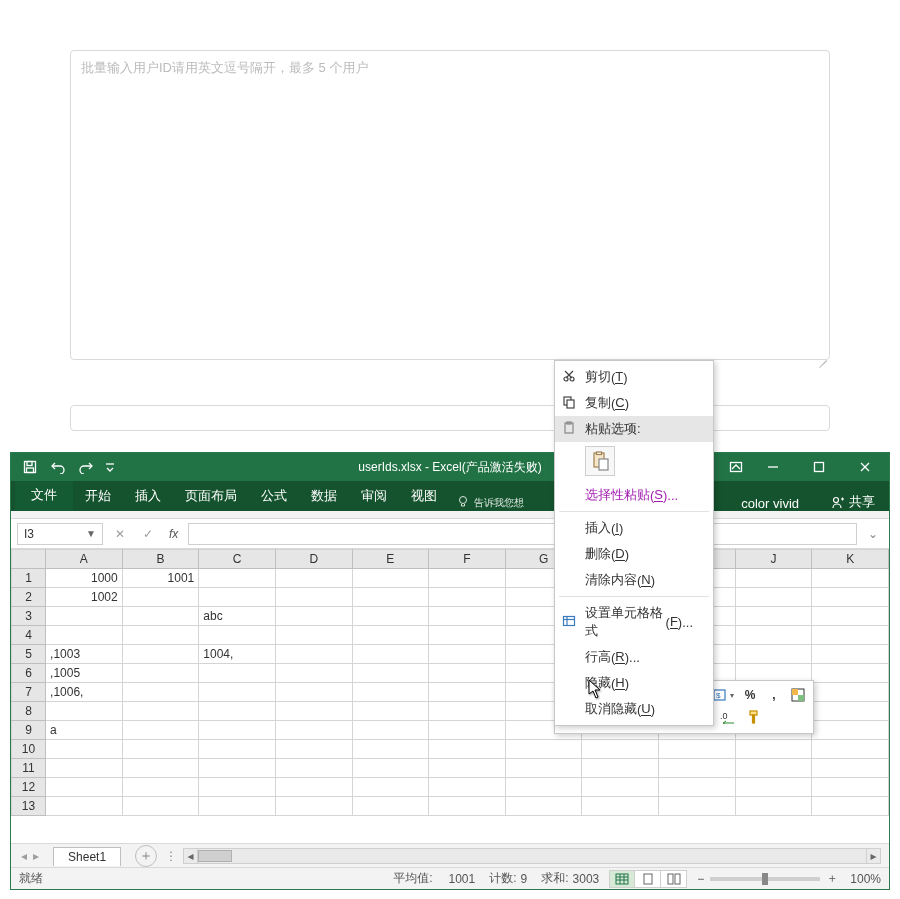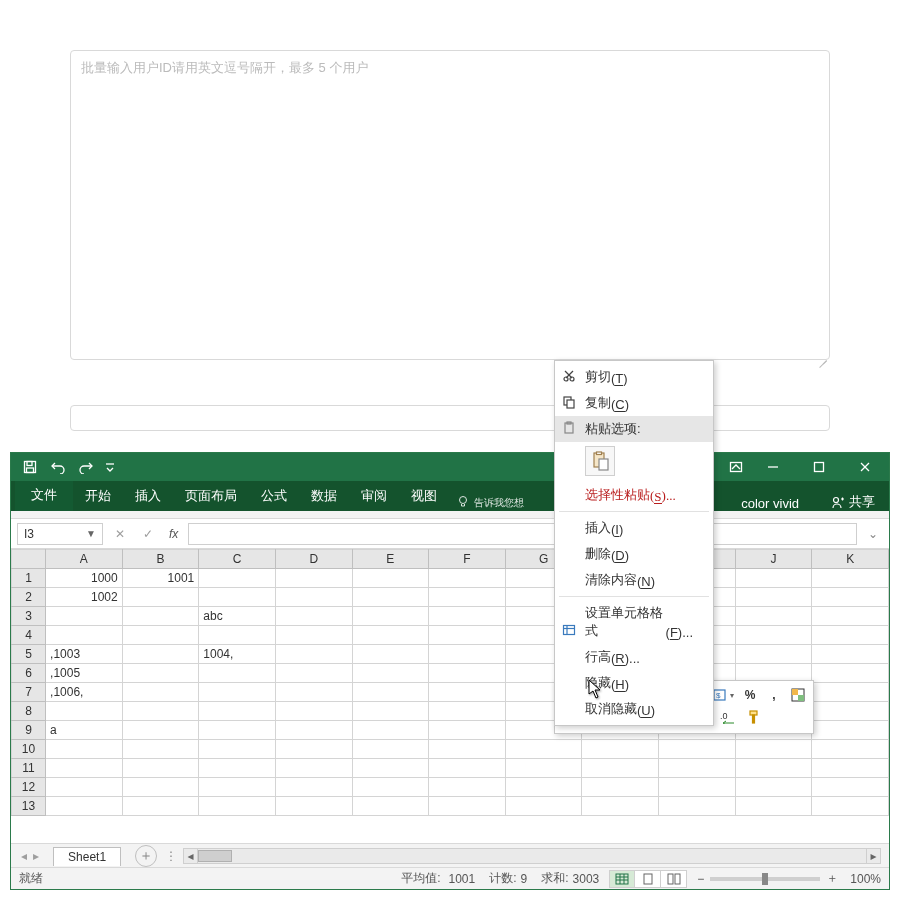--- a/index.html
+++ b/index.html
@@ -139,25 +139,25 @@
   .zoom-mark { position:absolute; left:50%; top:-3px; width:1px; height:10px; background:#888; }
   .zoom-pct { margin-left:6px; }
 
   
   .context-menu {
     position:absolute; width:160px; background:#fff; border:1px solid #c7c7c7;
     box-shadow: 2px 2px 6px rgba(0,0,0,.2); font-size:13px; z-index:50;
     padding: 3px 0;
   }
   .context-menu .item {
-    display:flex; align-items:flex-end; padding:4px 20px 4px 30px; cursor:pointer;
+    display:flex; align-items:center; padding:4px 20px 4px 30px; cursor:pointer;
     position:relative; color:#333;
   }
   .context-menu .item.highlight { background:#e6e6e6; font-weight:400; }
-  .context-menu .item.disabled { color:#b91c1c; cursor:default;font-family:Liberation Serif, serif; }
+  .context-menu .item.disabled { color:#a21caf; cursor:default; }
   .context-menu .item .ic { position:absolute; left:6px; width:16px; text-align:center; color:#555; }
   .context-menu .sep { height:1px; background:#e1e1e1; margin:3px 4px; }
   .paste-opts { padding:4px 8px 6px 30px; }
   .paste-opt-btn {
     width:30px; height:30px; border:1px solid #cfcfcf; background:#f7f7f7; display:flex;
     align-items:center; justify-content:center; cursor:pointer;
   }
 
   
   .mini-toolbar {
@@ -220,20 +220,21 @@
               <path d="M14 6 H6 a4 4 0 0 0 0 8"></path>
             </svg>
         </div>
         <div class="ico" style="width:14px">
           <svg width="10" height="14" viewBox="0 0 10 14" fill="none" stroke-width="1.3">
               <path d="M1 4 H9"></path>
               <path d="M2 8 L5 11 L8 8"></path>
             </svg>
         </div>
       </div>
+      <div class="title">userIds.xlsx - Excel(产品激活失败)</div>
       <div class="right-ctrls">
         <div class="ico">
           <svg width="14" height="14" viewBox="0 0 14 14" fill="none" stroke-width="1.3">
               <rect x="1.5" y="2.5" width="11" height="9"></rect>
               <path d="M3 9 L7 5 L11 9"></path>
             </svg>
         </div>
         <div class="win-btn">
           <svg width="12" height="12" viewBox="0 0 12 12" stroke-width="1.3">
               <line x1="1" y1="6" x2="11" y2="6"></line>
@@ -531,21 +532,21 @@
             <div class="hscroll-thumb"></div>
             <div class="hscroll-btn r">▸</div>
           </div>
         </div>
       </div>
     </div>
 
     <div class="statusbar">
       <span>就绪</span>
       <span class="spacer"></span>
-      <span style="margin-right:8px">平均值:</span>
+      <span style="margin-right:16px">平均值:</span>
       <span style="margin-right:14px">1001</span>
       <span style="margin-right:4px">计数:</span>
       <span style="margin-right:14px">9</span>
       <span style="margin-right:4px">求和:</span>
       <span>3003</span>
 
       <div class="view-btns">
         <div class="view-btn">
           <svg width="14" height="12" viewBox="0 0 14 12" fill="none" stroke="#217346" stroke-width="1">
               <rect x="1" y="1" width="12" height="10"></rect>

